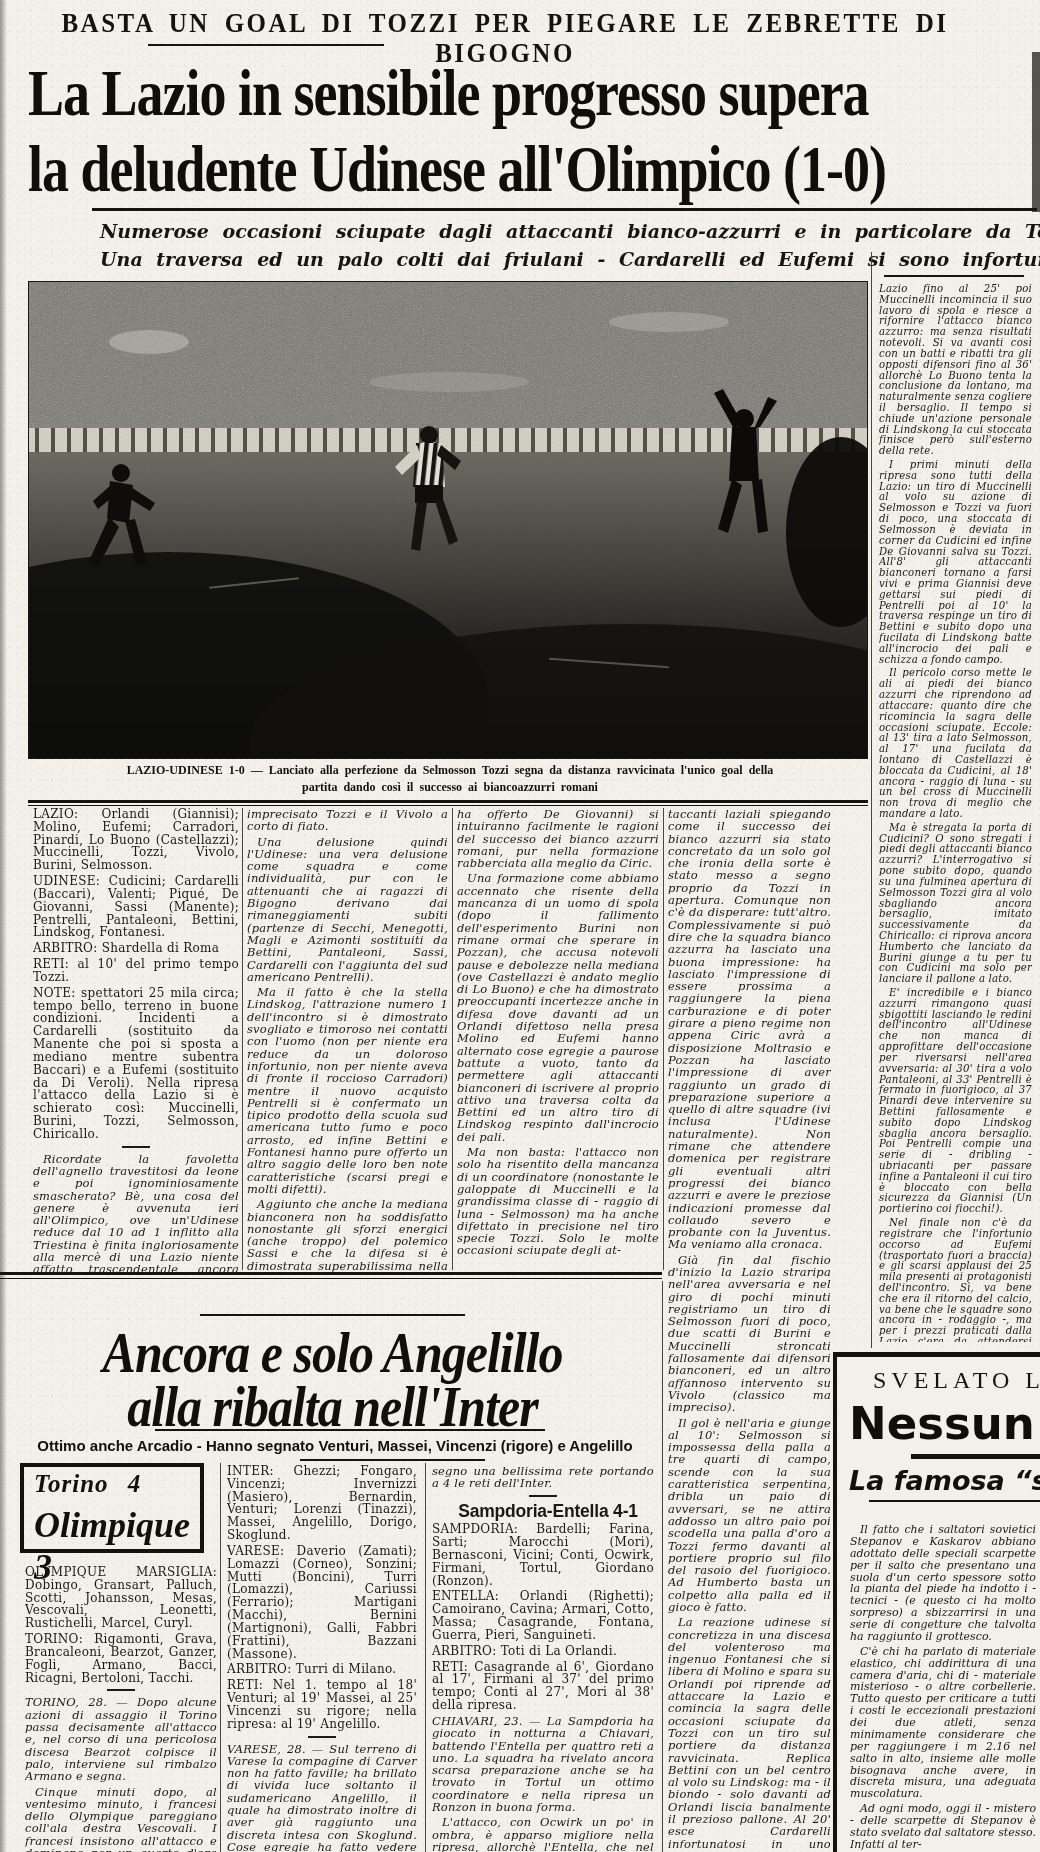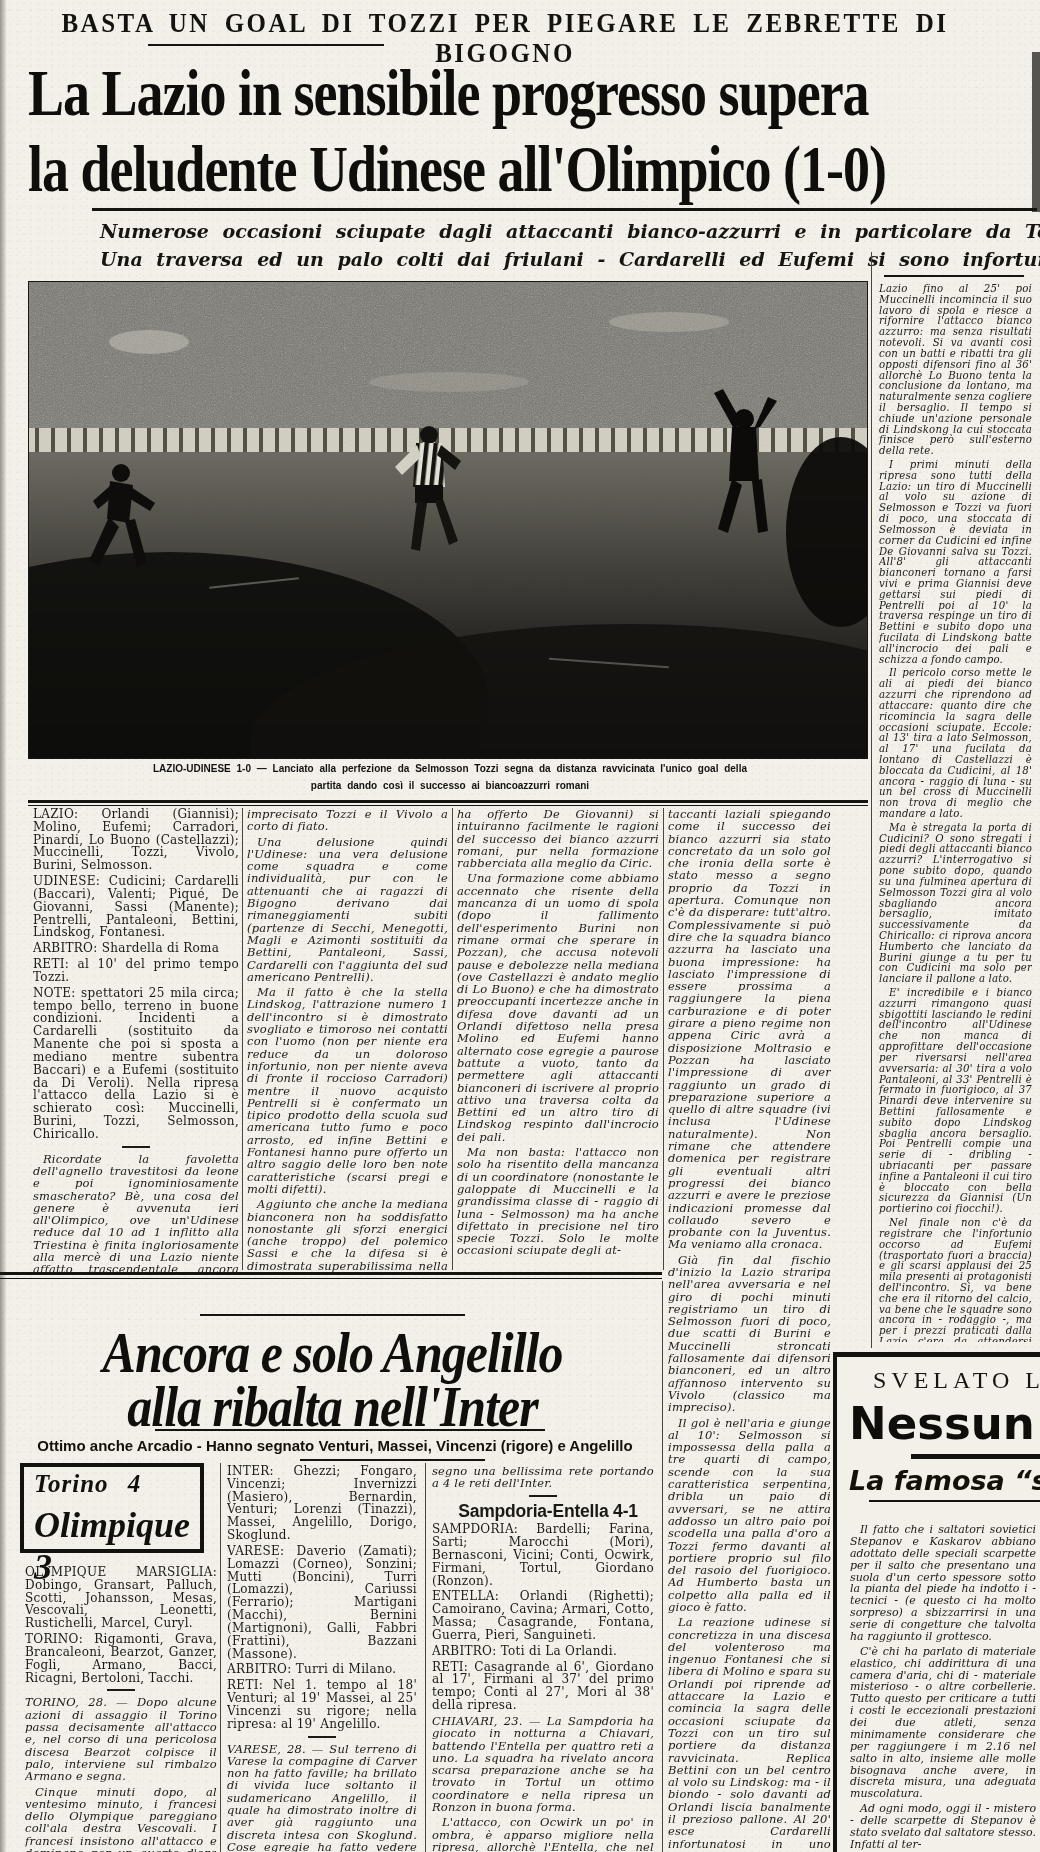--- a/index.html
+++ b/index.html
@@ -23,21 +23,21 @@
   .l1{top:56px;}.l2{top:132px;}
   .r-head{left:92px;top:208px;width:945px;height:3px;}
   .deck{position:absolute;left:100px;width:930px;font-family:"DejaVu Serif",serif;
     font-style:italic;font-weight:bold;font-size:19px;word-spacing:7px;white-space:nowrap;color:#17150f;}
   .d1{top:220px;}.d2{top:248px;}
   .r-deck{left:884px;top:275px;width:140px;height:2px;}
 
   
   .photo{position:absolute;left:28px;top:281px;width:838px;height:476px;margin:0;
     border:1px solid #191713;background:#6e6c64;overflow:hidden;}
-  .cap{position:absolute;font-family:Liberation Sans, sans-serif;font-weight:bold;font-size:10px;color:#141210;}
+  .cap{position:absolute;font-family:Liberation Serif, serif;font-weight:bold;font-size:12px;color:#141210;}
   .c1{left:50px;top:763px;width:800px;text-align:center;word-spacing:3px;}
   .c2{left:50px;top:780px;width:800px;text-align:center;word-spacing:3px;}
   .r-cap-a{left:28px;top:800px;width:840px;height:3px;}
   .r-cap-b{left:28px;top:805px;width:840px;height:1px;}
 
   
   .bodycol{position:absolute;overflow:hidden;font-family:"DejaVu Serif",serif;
     font-size:11.5px;line-height:1.07;color:#1b1914;text-align:justify;letter-spacing:.2px;}
   .bodycol p{margin:0 0 3px;text-indent:10px;}
   p.noind{text-indent:0;}

